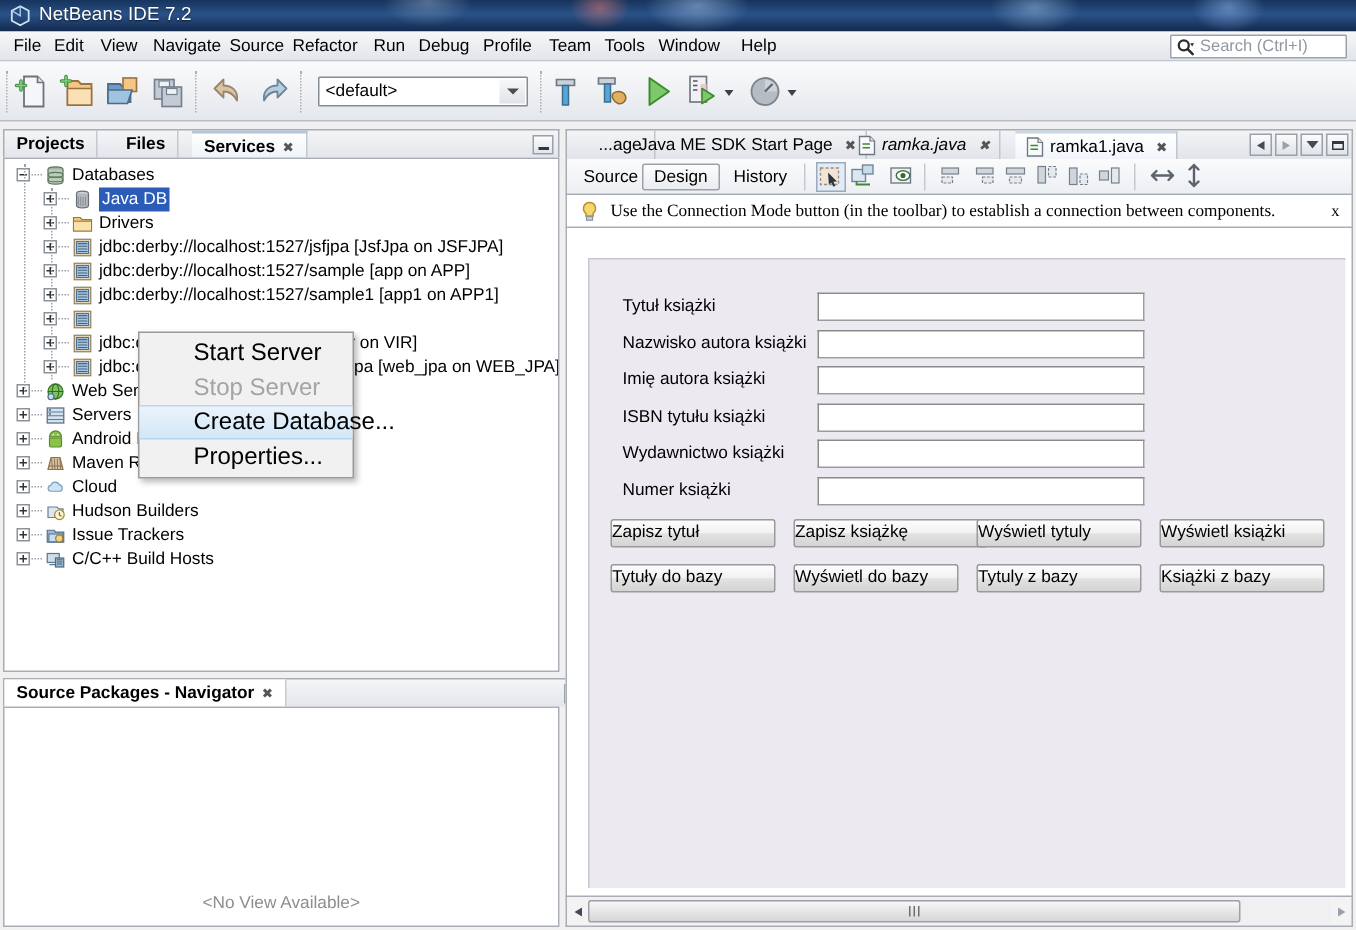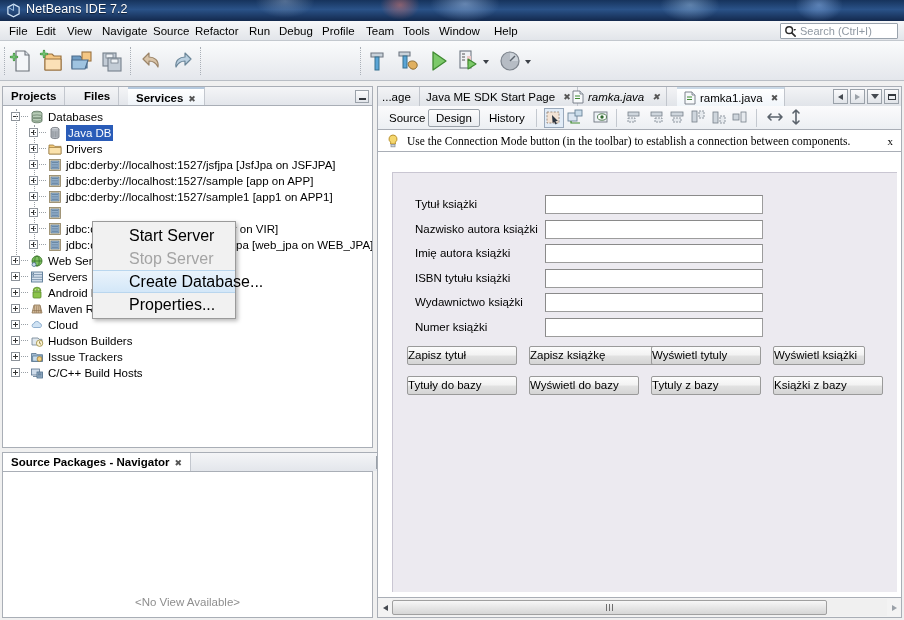--- a/index.html
+++ b/index.html
@@ -358,20 +358,26 @@
     </svg>
   </div>
   <div class="tb-btn" style="left:168px">
     <svg width="28" height="28" viewBox="0 0 28 28">
       <path d="M8 20c-1-7 4-10 9-10v-4l6 6-6 6v-4c-4 0-7 2-9 6z" fill="#b9cfe0" stroke="#6b8699" stroke-width="1.2" stroke-linejoin="round"></path>
     </svg>
   </div>
 
   <div class="tb-sep" style="left:200px"></div>
 
+  <div id="cfg-combo">
+    <span class="txt">&lt;default&gt;</span>
+    <span class="arrowbox">
+        <i class="caret-dn"></i>
+      </span>
+  </div>
 
   <div class="tb-sep" style="left:360px"></div>
 
   <div class="tb-btn" style="left:364px">
     <svg width="28" height="28" viewBox="0 0 28 28">
       <path d="M7 6h12v4H7z" fill="#c9d2da" stroke="#6f7782" stroke-width="1.1"></path>
       <rect x="11" y="10" width="4" height="13" fill="#5ba5d6" stroke="#36708f" stroke-width="1"></rect>
     </svg>
   </div>
   <div class="tb-btn" style="left:394px">
@@ -623,21 +629,21 @@
         <i></i>
       </div>
   </div>
   <div id="nav-body">
     <div id="nav-empty">&lt;No View Available&gt;</div>
   </div>
 </div>
 
 <div id="right-pane">
   <div id="editor-tabs">
-    <div class="ed-tab" style="left:0; width:42px; padding:0 4px;">
+    <div class="ed-tab" style="left:17px; width:42px; padding:0 4px;">
       <span>...age</span>
     </div>
     <div class="ed-tab" style="left:42px">
       <span>Java ME SDK Start Page</span>
         <span class="tab-x">✖</span>
     </div>
     <div class="ed-tab italic" style="left:187px">
       <svg width="14" height="14" viewBox="0 0 14 14">
         <path d="M2 1h7l3 3v9H2z" fill="#f7f9fb" stroke="#6f7782" stroke-width=".9"></path>
         <path d="M9 1v3h3" fill="#dde3ea" stroke="#6f7782" stroke-width=".8"></path>
@@ -770,21 +776,21 @@
         <div class="frm-field" style="left: 152px; top: 71.2px;"></div>
         <div class="frm-label" style="left: 22px; top: 98.8px;">ISBN tytułu książki</div>
         <div class="frm-field" style="left: 152px; top: 95.8px;"></div>
         <div class="frm-label" style="left: 22px; top: 123.4px;">Wydawnictwo książki</div>
         <div class="frm-field" style="left: 152px; top: 120.4px;"></div>
         <div class="frm-label" style="left: 22px; top: 148px;">Numer książki</div>
         <div class="frm-field" style="left: 152px; top: 145px;"></div>
         <div class="frm-btn" style="left: 14px; top: 173px; width: 110px;">Zapisz tytuł</div>
         <div class="frm-btn" style="left: 136px; top: 173px; width: 130px;">Zapisz książkę</div>
         <div class="frm-btn" style="left: 258px; top: 173px; width: 110px;">Wyświetl tytuly</div>
-        <div class="frm-btn" style="left: 380px; top: 173px; width: 92px;">Wyświetl książki</div>
+        <div class="frm-btn" style="left: 380px; top: 173px; width: 110px;">Wyświetl książki</div>
         <div class="frm-btn" style="left: 14px; top: 203px; width: 110px;">Tytuły do bazy</div>
         <div class="frm-btn" style="left: 136px; top: 203px; width: 110px;">Wyświetl do bazy</div>
         <div class="frm-btn" style="left: 258px; top: 203px; width: 110px;">Tytuly z bazy</div>
         <div class="frm-btn" style="left: 380px; top: 203px; width: 110px;">Książki z bazy</div>
       </div>
   </div>
 
   <div id="hscroll">
     <div class="sc-arrow" style="position:absolute;left:0">
         <i class="tri-l"></i>

